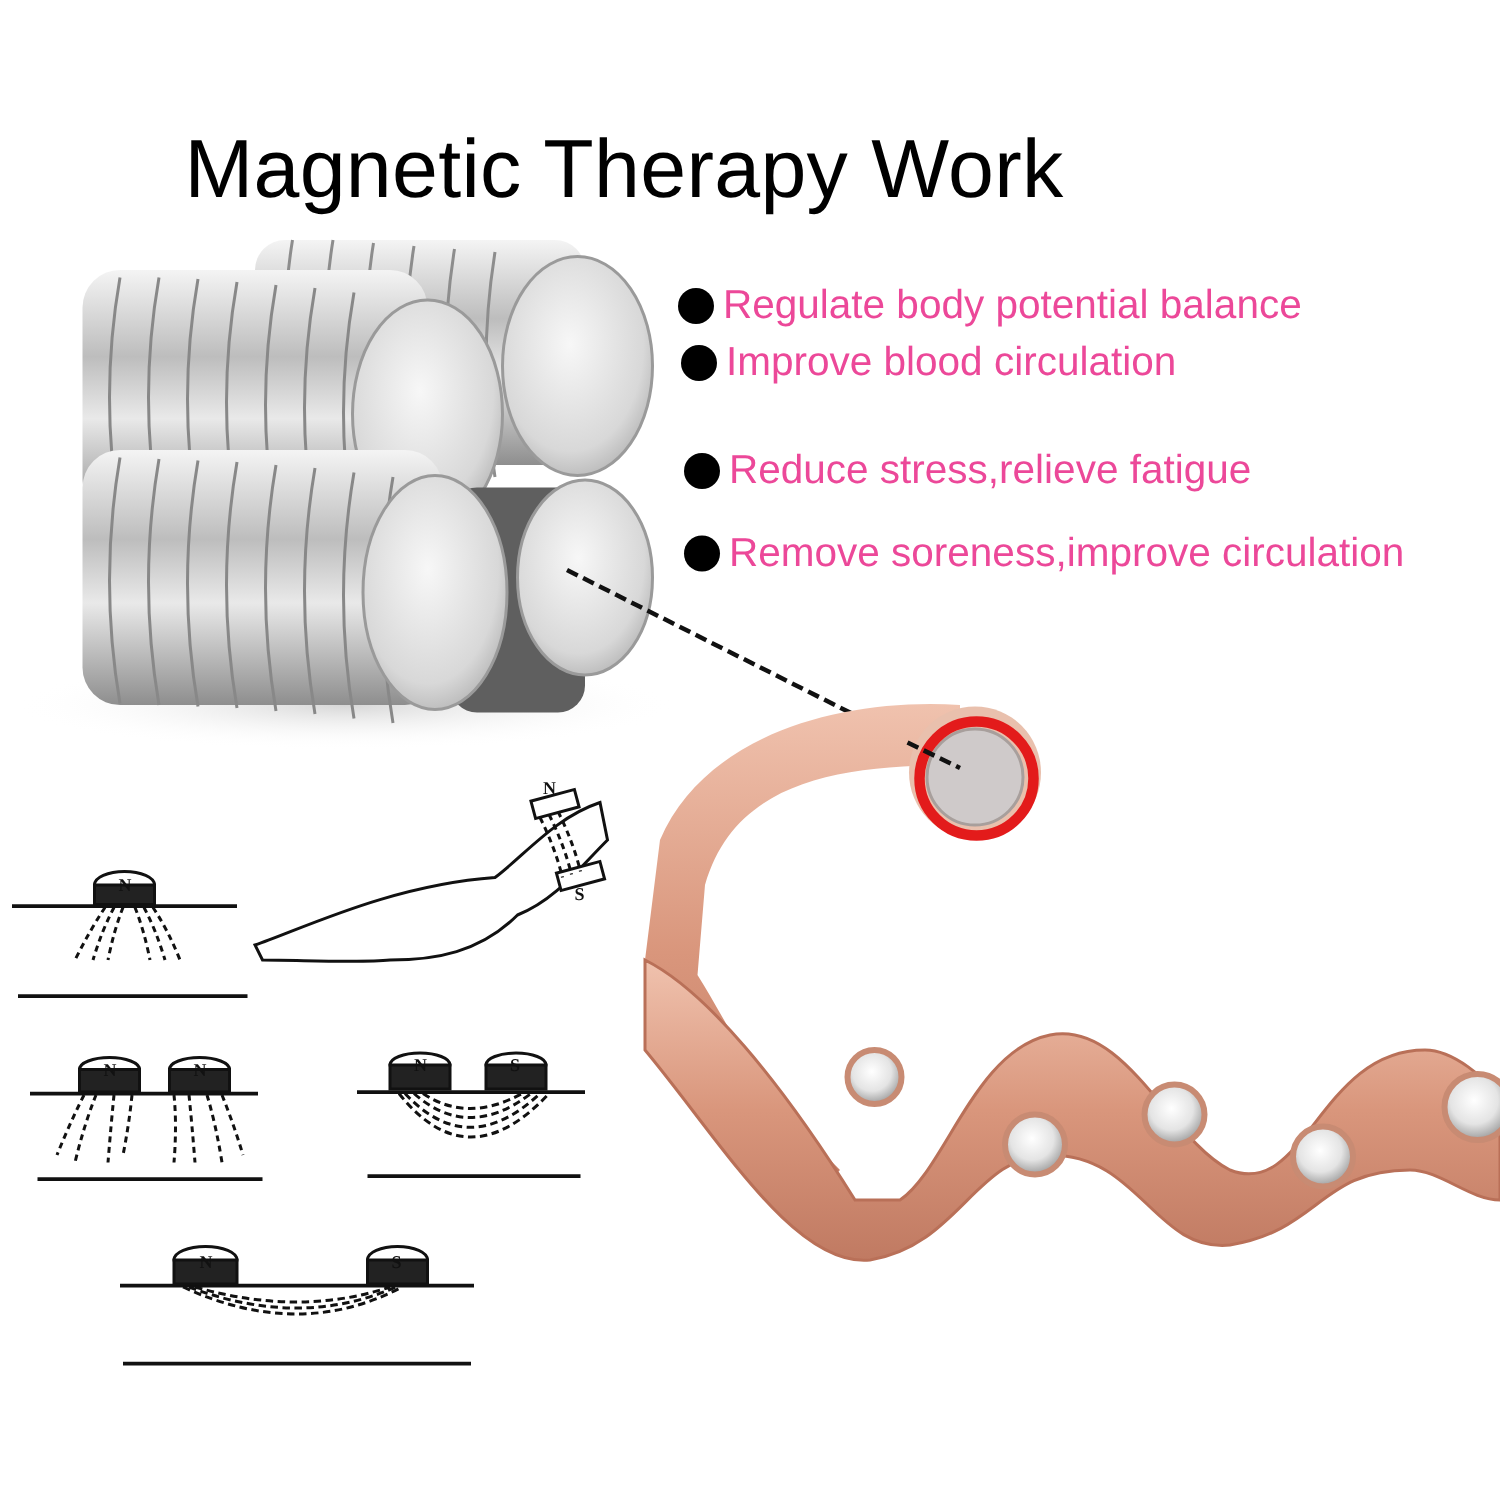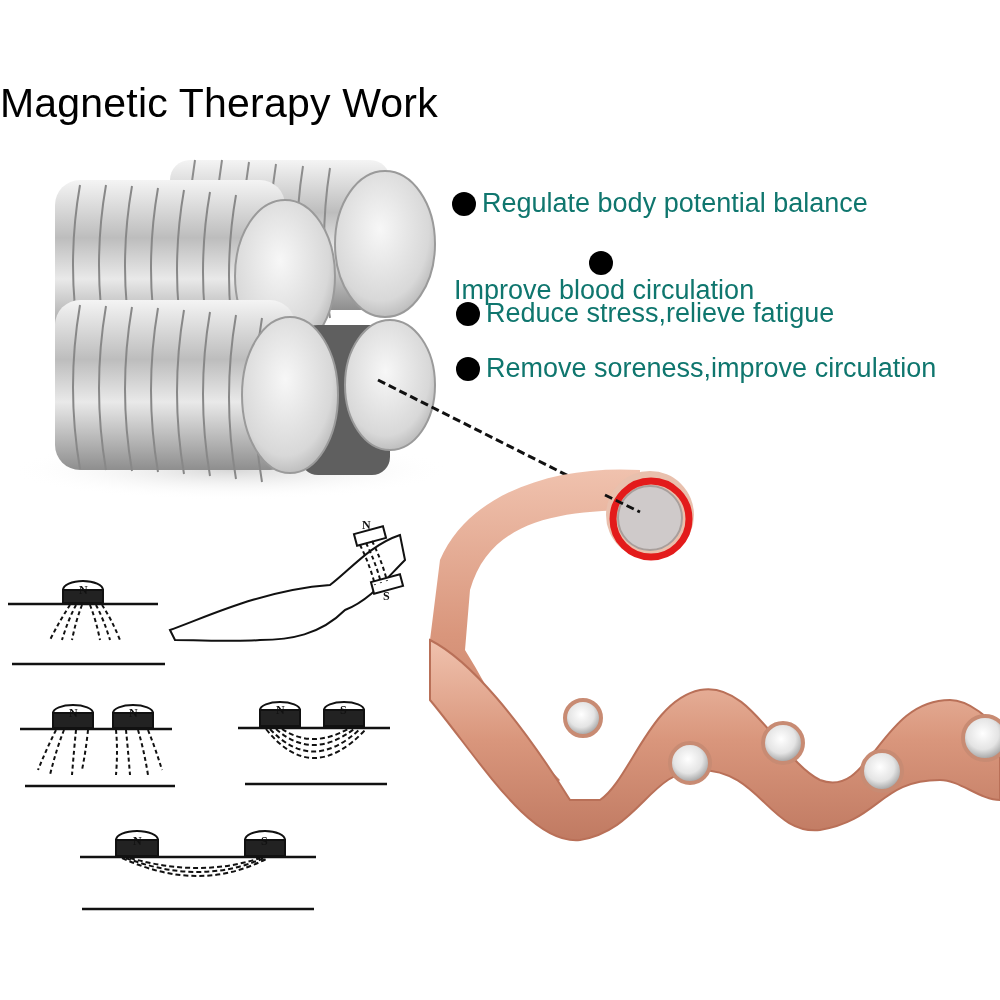--- a/index.html
+++ b/index.html
@@ -1,33 +1,33 @@
 <!DOCTYPE html>
 <html><head>
 <meta charset="utf-8">
 <style>
   html, body { margin:0; padding:0; background:#ffffff; }
   body { width:1000px; height:1000px; position:relative; overflow:hidden; font-family:"Liberation Sans", sans-serif; }
-  .title { position:absolute; left:0; width:832px; top:80px; text-align:left; font-size:41px; color:#000; letter-spacing:0.2px; }
+  .title { position:absolute; left:0; width:832px; top:80px; text-align:center; font-size:55px; color:#000; letter-spacing:0.2px; }
   .benefits { position:absolute; left:452px; top:188px; }
-  .benefit { position:absolute; white-space:nowrap; font-size:27px; color:#0f766e; display:flex; align-items:center; }
+  .benefit { position:absolute; white-space:nowrap; font-size:27px; color:#ec4899; display:flex; align-items:center; }
   .bullet { width:24px; height:24px; border-radius:50%; background:#000; display:inline-block; margin-right:6px; }
   .layer { position:absolute; left:0; top:0; }
 </style>
 </head>
 <body>
 
 <div class="title">Magnetic Therapy Work</div>
 
 <div class="benefits">
   <div class="benefit" style="left:0; top:0;">
     <span class="bullet"></span>
     <span>Regulate body potential balance</span>
   </div>
-  <div class="benefit" style="left:2px; top:63px;flex-direction:column;">
+  <div class="benefit" style="left:2px; top:38px;">
     <span class="bullet"></span>
     <span>Improve blood circulation</span>
   </div>
   <div class="benefit" style="left:4px; top:110px;">
     <span class="bullet"></span>
     <span>Reduce stress,relieve fatigue</span>
   </div>
   <div class="benefit" style="left:4px; top:165px;">
     <span class="bullet"></span>
     <span>Remove soreness,improve circulation</span>

